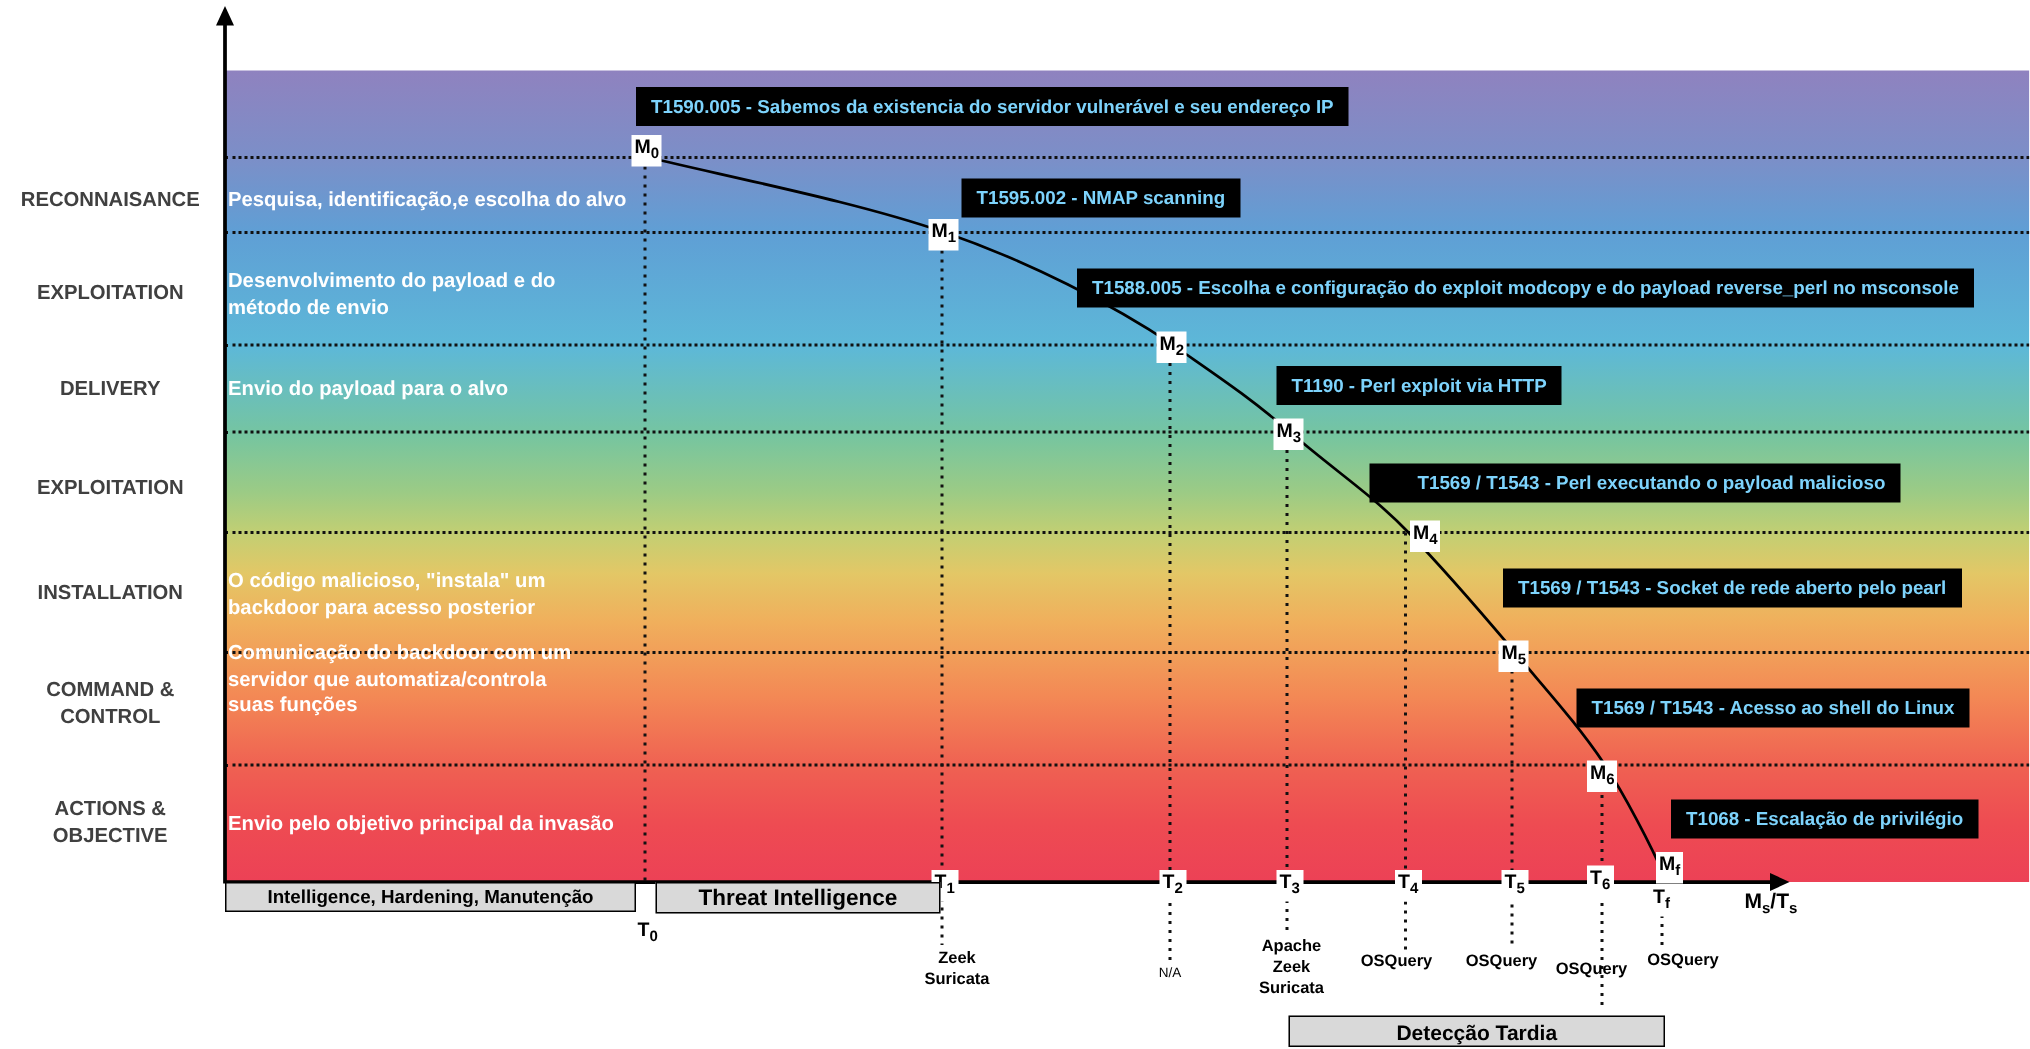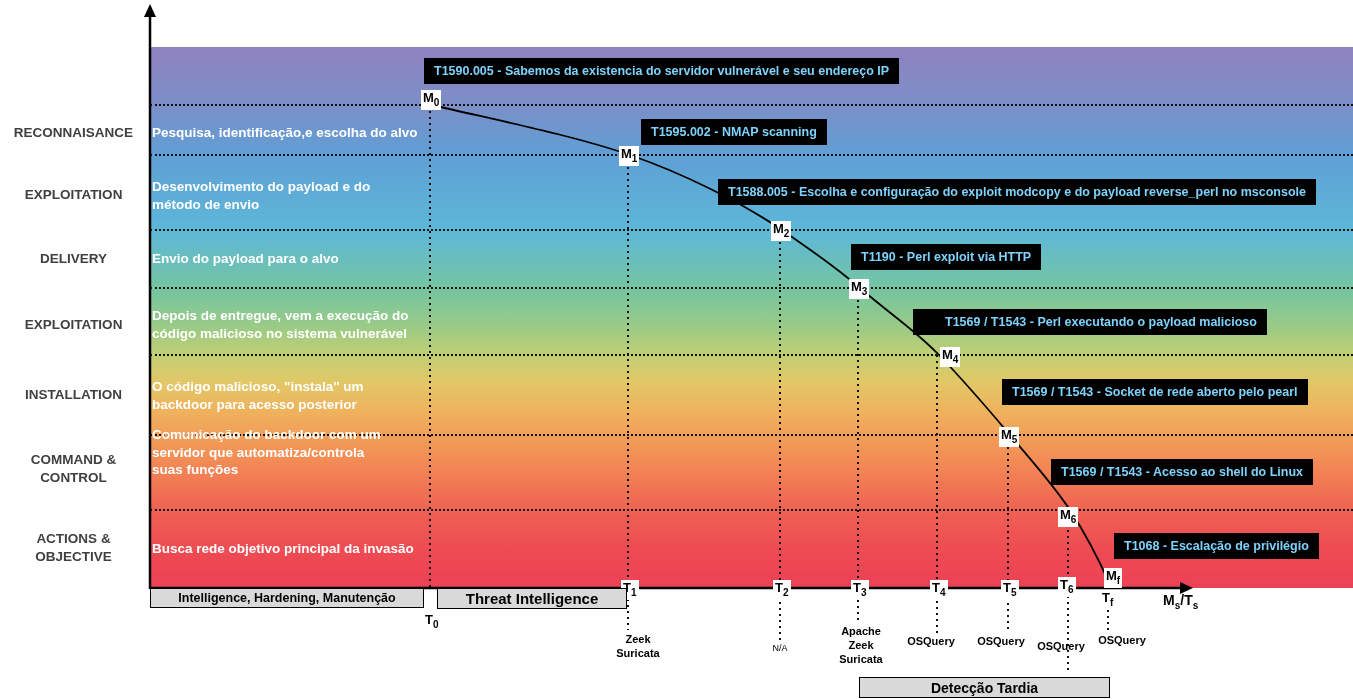--- a/index.html
+++ b/index.html
@@ -62,28 +62,26 @@
   <div class="phase-label" style="top:386px;">INSTALLATION</div>
   <div class="phase-label" style="top:451px;">COMMAND &amp;
 CONTROL</div>
   <div class="phase-label" style="top:530px;">ACTIONS &amp;
 OBJECTIVE</div>
 
   <div class="desc" style="left:152px; top:124px;text-align:center;">Pesquisa, identificação,e escolha do alvo</div>
   <div class="desc" style="left:152px; top:178px;">Desenvolvimento do payload e do
 método de envio</div>
   <div class="desc" style="left:152px; top:250px;">Envio do payload para o alvo</div>
-  <div class="desc" style="left:152px; top:307px;">Depois de entregue, vem a execução do
-código malicioso no sistema vulnerável</div>
   <div class="desc" style="left:152px; top:378px;">O código malicioso, "instala" um
 backdoor para acesso posterior</div>
   <div class="desc" style="left:152px; top:426px;">Comunicação do backdoor com um
 servidor que automatiza/controla
 suas funções</div>
-  <div class="desc" style="left:152px; top:540px;">Busca rede objetivo principal da invasão</div>
+  <div class="desc" style="left:152px; top:540px;">Envio pelo objetivo principal da invasão</div>
 
   <svg class="overlay" width="1353" height="699" viewBox="0 0 1353 699">
 
     <line x1="430" y1="105" x2="430" y2="588" stroke="#111" stroke-width="2" stroke-dasharray="2 4"></line>
     <line x1="628" y1="155" x2="628" y2="630" stroke="#111" stroke-width="2" stroke-dasharray="2 4"></line>
     <line x1="780" y1="230" x2="780" y2="641" stroke="#111" stroke-width="2" stroke-dasharray="2 4"></line>
     <line x1="858" y1="288" x2="858" y2="624" stroke="#111" stroke-width="2" stroke-dasharray="2 4"></line>
     <line x1="937" y1="355" x2="937" y2="633" stroke="#111" stroke-width="2" stroke-dasharray="2 4"></line>
     <line x1="1008" y1="435" x2="1008" y2="633" stroke="#111" stroke-width="2" stroke-dasharray="2 4"></line>
     <line x1="1068" y1="512" x2="1068" y2="673" stroke="#111" stroke-width="2" stroke-dasharray="2 4"></line>

